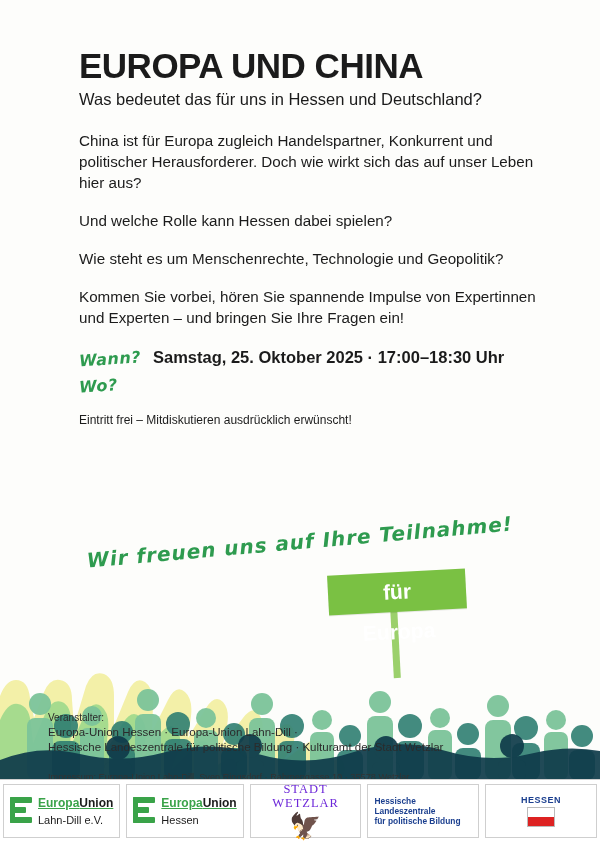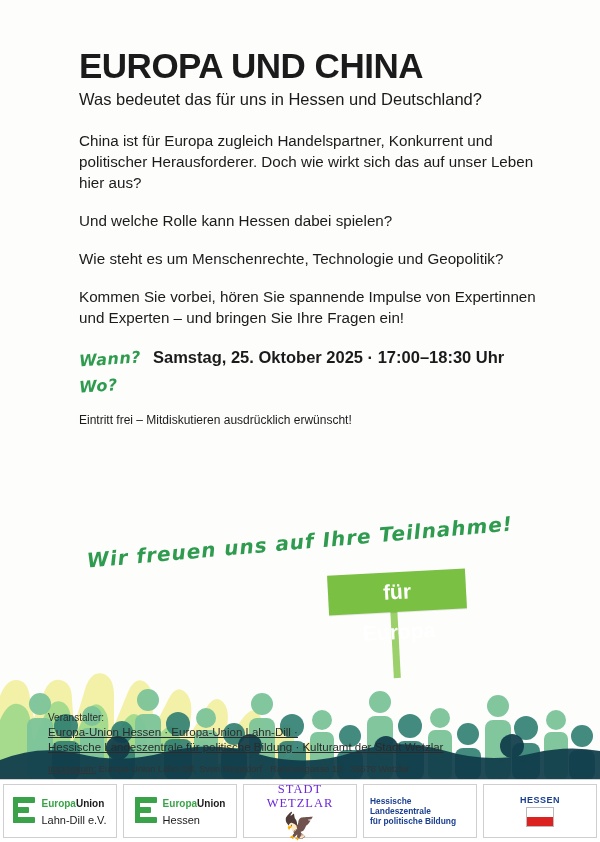--- a/index.html
+++ b/index.html
@@ -127,24 +127,24 @@
   
   .footer-text{
     position:absolute;
     left:48px;top:700px;right:40px;
     color:#2b2b2b;
   }
   .footer-text .vtitle{
     font-size:10px;font-weight:normal;margin:12px 0 2px 0;
   }
   .footer-text .vline{
-    font-size:11.5px;line-height:1.32;margin:0;text-decoration:underline;
+    font-size:11.5px;line-height:1.32;margin:0;
   }
   .footer-text .imprint{
-    font-size:9.2px;margin:9px 0 0 0;color:#333;
+    font-size:9.2px;margin:17px 0 0 0;color:#333;
   }
   .footer-text .imprint u{text-decoration:underline;}
 
   
   .logobar{
     position:absolute;
     left:0;bottom:0;width:600px;height:62px;
     background:#ffffff;
     display:flex;
     align-items:stretch;
@@ -167,21 +167,21 @@
     flex:0 0 22px;
   }
   .eu-mark i{
     position:absolute;left:0;background:#3aa349;display:block;border-radius:1px;
   }
   .eu-mark i.b1{top:1px;width:22px;height:6px;}
   .eu-mark i.b2{top:11px;width:16px;height:6px;}
   .eu-mark i.b3{top:21px;width:22px;height:6px;}
   .eu-mark i.stem{top:1px;left:0;width:5px;height:26px;}
   .eu-txt{line-height:1.05;}
-  .eu-txt .l1{font-size:10px;font-weight:bold;color:#3aa349;}
+  .eu-txt .l1{font-size:12px;font-weight:bold;color:#3aa349;text-decoration:underline;}
   .eu-txt .l1 b{color:#1b1b1b;font-weight:bold;}
   .eu-txt .l2{font-size:11px;color:#1b1b1b;}
   .wetzlar{
     text-align:center;line-height:1.1;
   }
   .wetzlar .wz-city{
     font-family:"Liberation Serif", serif;
     font-size:12.5px;letter-spacing:1px;color:#6d28d9;
   }
   .eagle{

